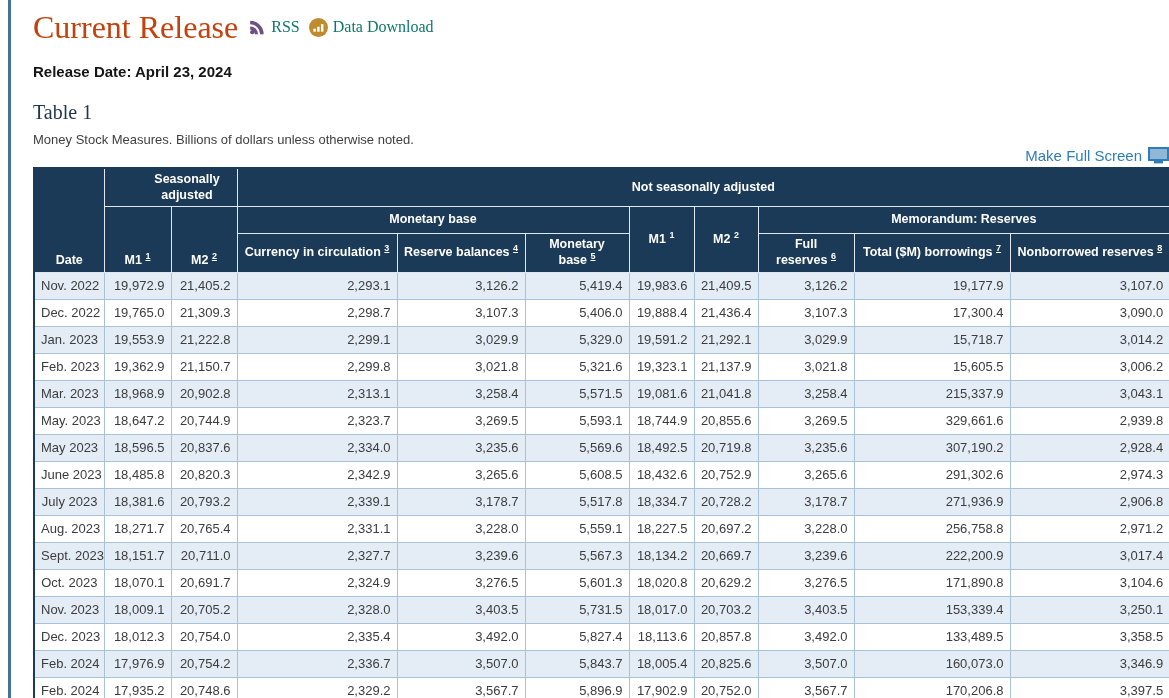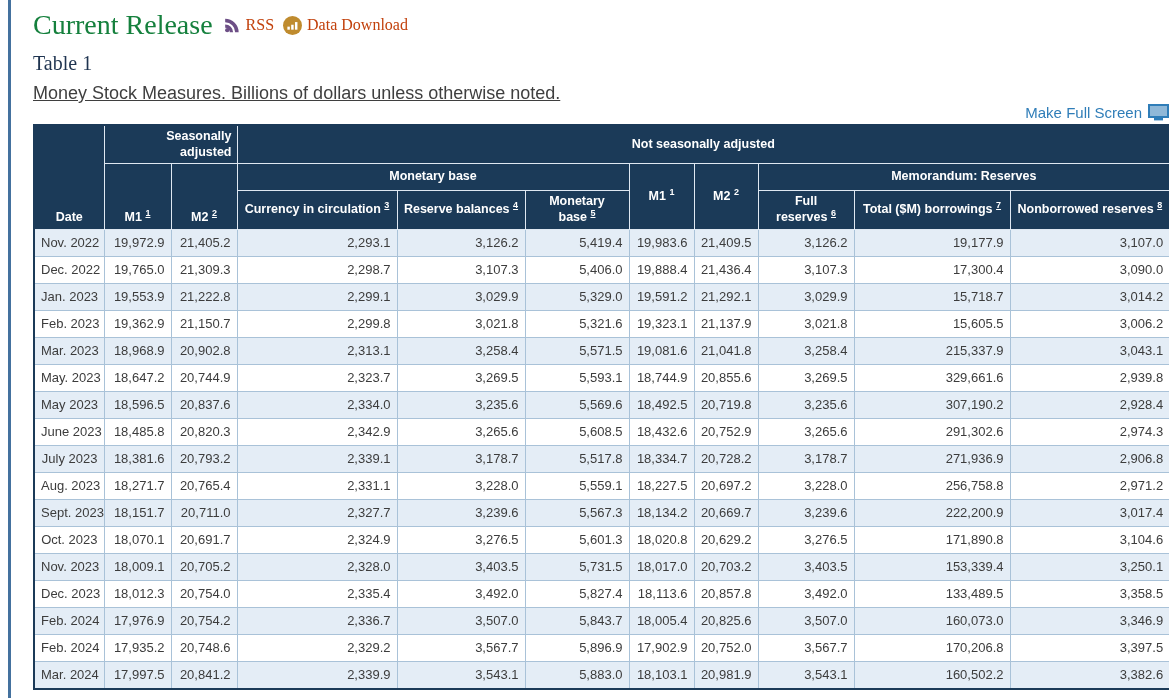--- a/index.html
+++ b/index.html
@@ -5,41 +5,41 @@
   html,body { margin:0; padding:0; }
   body {
     width:1169px; height:698px; background:#ffffff; overflow:hidden; position:relative;
     font-family:"Liberation Sans", sans-serif; color:#383838;
   }
   .page-rule { position:absolute; left:8px; top:0; height:698px; width:3px; background:#44719e; }
   .content { position:absolute; left:33px; top:0; width:1136px; }
 
   
   .title-row { display:flex; align-items:center; gap:9px; margin-top:9px; }
-  .page-title { font-family:"Liberation Serif", serif; font-size:28px; color:#15803d; font-weight:400; margin:0; }
-  .hdr-link { display:flex; align-items:center; gap:5px; font-family:"Liberation Serif", serif;
-              font-size:16px; color:#c2410c; text-decoration:none; cursor:pointer; }
+  .page-title { font-family:"Liberation Serif", serif; font-size:32px; color:#c2410c; font-weight:400; margin:0; }
+  .hdr-link { display:flex; align-items:flex-start; gap:5px; font-family:"Liberation Serif", serif;
+              font-size:16px; color:#0f766e; text-decoration:none; cursor:pointer; }
   .release-date { font-size:15px; font-weight:bold; color:#151515; margin-top:17px; }
-  .table-title { font-family:"Liberation Serif", serif; font-size:20px; color:#1f3450; margin-top:11px; }
-  .table-subtitle { font-size:18px; color:#3f3f3f; margin-top:8px;text-decoration:underline; }
+  .table-title { font-family:"Liberation Serif", serif; font-size:20px; color:#1f3450; margin-top:21px; }
+  .table-subtitle { font-size:13px; color:#3f3f3f; margin-top:8px; }
   .fullscreen-row { display:flex; justify-content:flex-end; align-items:center; gap:6px;
                     margin-bottom:3px; }
   .fullscreen-link { color:#2f7db8; font-size:15px; text-decoration:none; cursor:pointer; }
 
   
   table.h6 { border-collapse:collapse; table-layout:fixed; width:1136px;
              border:2px solid #1b3a58; font-size:13px; }
   table.h6 thead th {
     background:#1b3a58; color:#ffffff; font-size:12.5px; font-weight:bold;
     border:1px solid #dfe8f2; padding:3px 5px; text-align:center; line-height:1.25;
   }
   th.va-bottom { vertical-align:bottom; padding-bottom:7px; }
   th.va-mid { vertical-align:middle; }
   th.row1 { height:16px; text-align:left; padding-left:10px; }
-  th.row1.center { text-align:right;padding-left:38px; }
+  th.row1.center { text-align:center;padding-left:38px; }
   th.row2 { height:20px; }
   th.row3 { height:19px; }
   sup { font-size:9px; line-height:0; }
   sup.fn { text-decoration:underline; cursor:pointer; }
   table.h6 tbody td {
     border:1px solid #a9c2d8; padding:5px 6px; height:16px; background:#ffffff;
     white-space:nowrap; overflow:hidden;
   }
   table.h6 tbody tr:nth-child(odd) td { background:#e4edf6; }
   td.date { text-align:right; color:#3c3c3c; }
@@ -70,20 +70,21 @@
           <circle cx="10" cy="10" r="10" fill="#bf8b2e"></circle>
           <rect x="4.6" y="11.2" width="2.6" height="3.2" fill="#ffffff"></rect>
           <rect x="8.6" y="9.2" width="2.6" height="5.2" fill="#ffffff"></rect>
           <rect x="12.6" y="6.4" width="2.6" height="8.0" fill="#ffffff"></rect>
         </svg>
       </span>
       <span>Data Download</span>
     </a>
   </div>
 
+  <div class="release-date">Release Date: April 23, 2024</div>
 
   <div class="table-title">Table 1</div>
   <div class="table-subtitle">Money Stock Measures. Billions of dollars unless otherwise noted.</div>
 
   <div class="fullscreen-row">
     <a class="fullscreen-link">Make Full Screen</a>
     <span style="display:flex">
       <svg width="21" height="17" viewBox="0 0 21 17">
         <rect x="1" y="1" width="19" height="12" fill="#8fb8d8" stroke="#2f7db8" stroke-width="2"></rect>
         <rect x="6" y="14" width="9" height="2.4" fill="#2f7db8"></rect>

